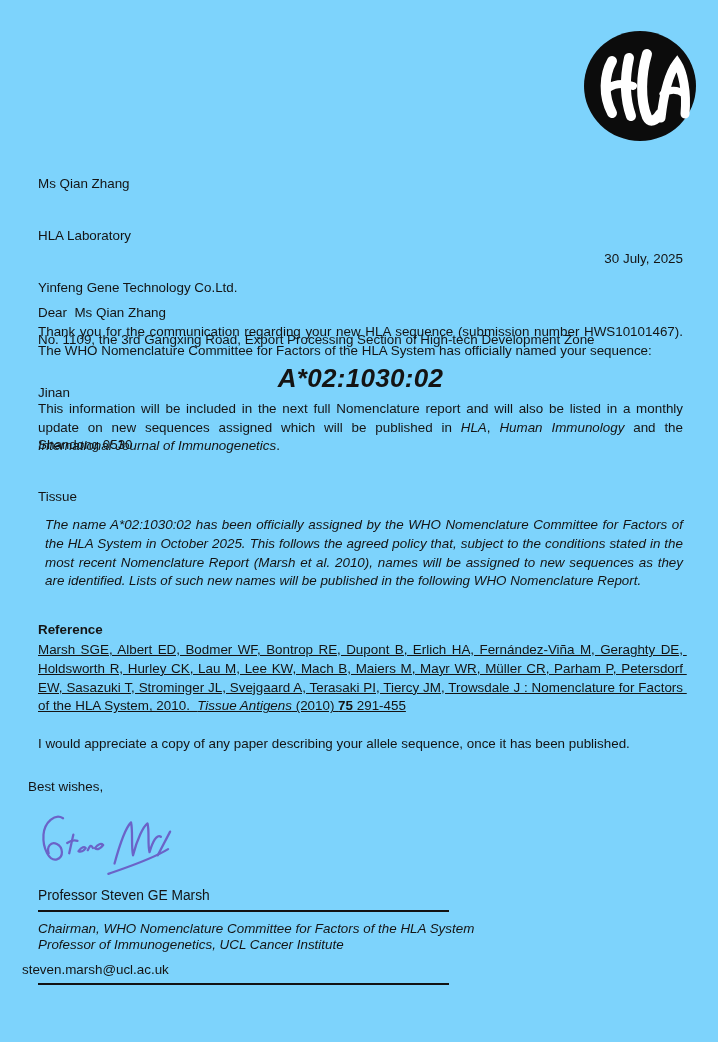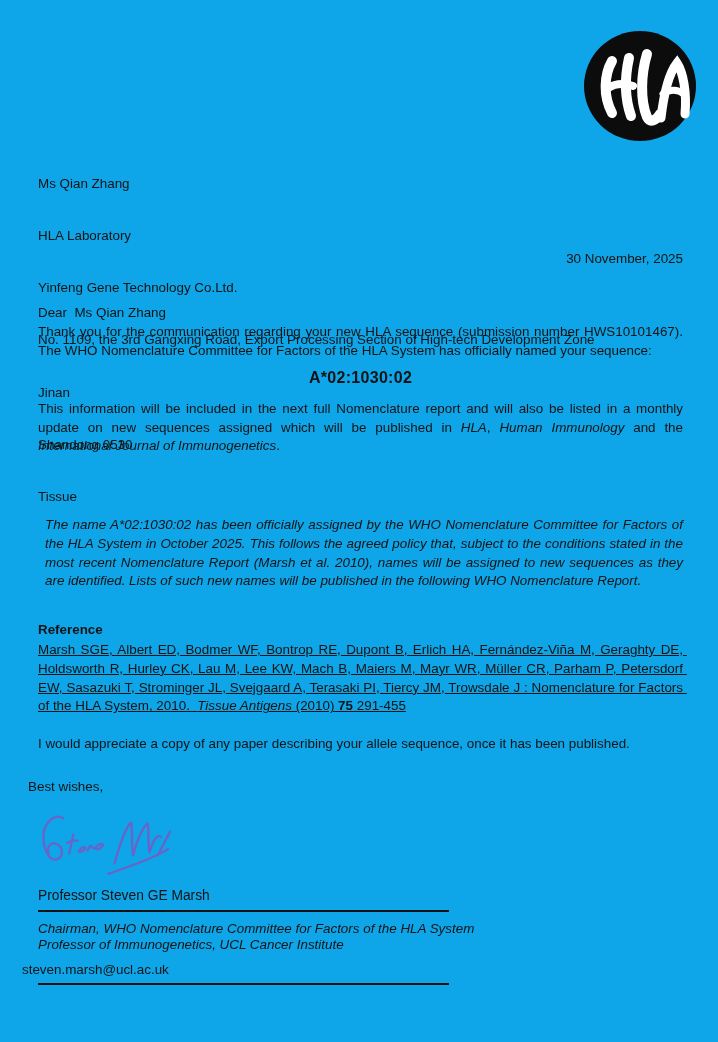--- a/index.html
+++ b/index.html
@@ -1,38 +1,38 @@
 <!DOCTYPE html>
 <html><head>
 <meta charset="utf-8">
 <style>
   html, body { margin: 0; padding: 0; background: #e8e8e8; }
   .page {
     position: relative;
     width: 718px;
     height: 1042px;
-    background: #0ea5e9;
+    background: #7dd3fc;
     font-family: "Liberation Sans", "DejaVu Sans", sans-serif;
     color: #141414;
     font-size: 13.4px;
     line-height: 18.6px;
     overflow: hidden;
   }
   .abs { position: absolute; }
   .logo { left: 583px; top: 30px; width: 114px; height: 113px; }
   .addr { left: 38px; top: 140px; line-height: 17.4px; white-space: pre-wrap; }
   .date { top: 250px; right: 35px; }
   .salutation { left: 38px; top: 304px; white-space: pre-wrap; }
   .para { left: 38px; width: 645px; text-align: justify; }
   .p1 { top: 323px; }
   .allele {
     left: 38px; top: 367px; width: 645px;
     text-align: center;
-    font-weight: bold; 
-    font-size: 16px; line-height: 22px;
+    font-weight: bold; font-style: italic;
+    font-size: 26px; line-height: 22px;
     letter-spacing: 0.3px;
   }
   .p2 { top: 400px; }
   .p3 { top: 473px; }
   .quote {
     left: 45px; top: 516px; width: 638px;
     font-style: italic; text-align: justify; line-height: 18.8px;
   }
   .refhead { left: 38px; top: 621px; font-weight: bold; }
   .ref { top: 641px; line-height: 18.8px; white-space: pre-wrap; text-decoration: underline; }
@@ -72,21 +72,21 @@
   <div class="abs addr">
     <div>Ms Qian Zhang</div>
     <div>HLA Laboratory</div>
     <div>Yinfeng Gene Technology Co.Ltd.</div>
     <div>No. 1109, the 3rd Gangxing Road, Export Processing Section of High-tech Development Zone</div>
     <div>Jinan</div>
     <div>Shandong 0530</div>
     <div>Tissue</div>
   </div>
 
-  <div class="abs date">30 November, 2025</div>
+  <div class="abs date">30 July, 2025</div>
 
   <div class="abs salutation">Dear  Ms Qian Zhang</div>
 
   <div class="abs para p1">Thank you for the communication regarding your new HLA sequence (submission number HWS10101467). The WHO Nomenclature Committee for Factors of the HLA System has officially named your sequence:</div>
 
   <div class="abs allele">A*02:1030:02</div>
 
   <div class="abs para p2"><span>This information will be included in the next full Nomenclature report and will also be listed in a monthly update on new sequences assigned which will be published in </span><span class="it">HLA</span><span>, </span><span class="it">Human Immunology</span><span> and the </span><span class="it">International Journal of Immunogenetics</span><span>.</span></div>
 
 

